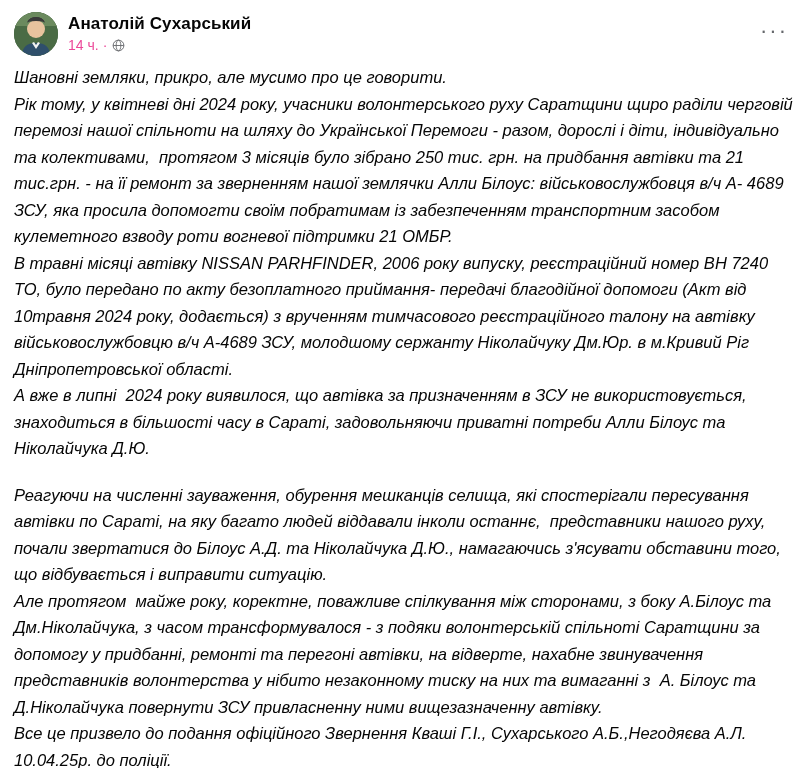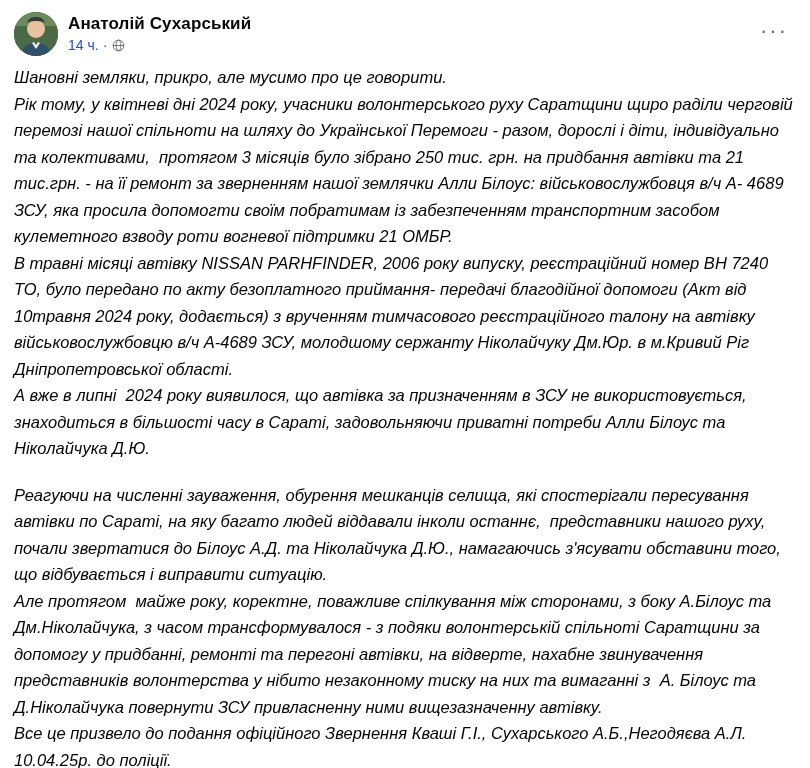--- a/index.html
+++ b/index.html
@@ -48,21 +48,21 @@
     font-weight: bold;
     line-height: 21px;
     color: #050505;
     letter-spacing: 0.1px;
   }
   .meta-row {
     display: flex;
     align-items: center;
     margin-top: 3px;
     font-size: 14px;
-    color: #1d4ed8;
+    color: #ec4899;
     line-height: 17px;
   }
   .meta-sep {
     margin: 0 4px;
   }
   .globe-icon {
     display: inline-flex;
     align-items: center;
     margin-left: 1px;
   }

